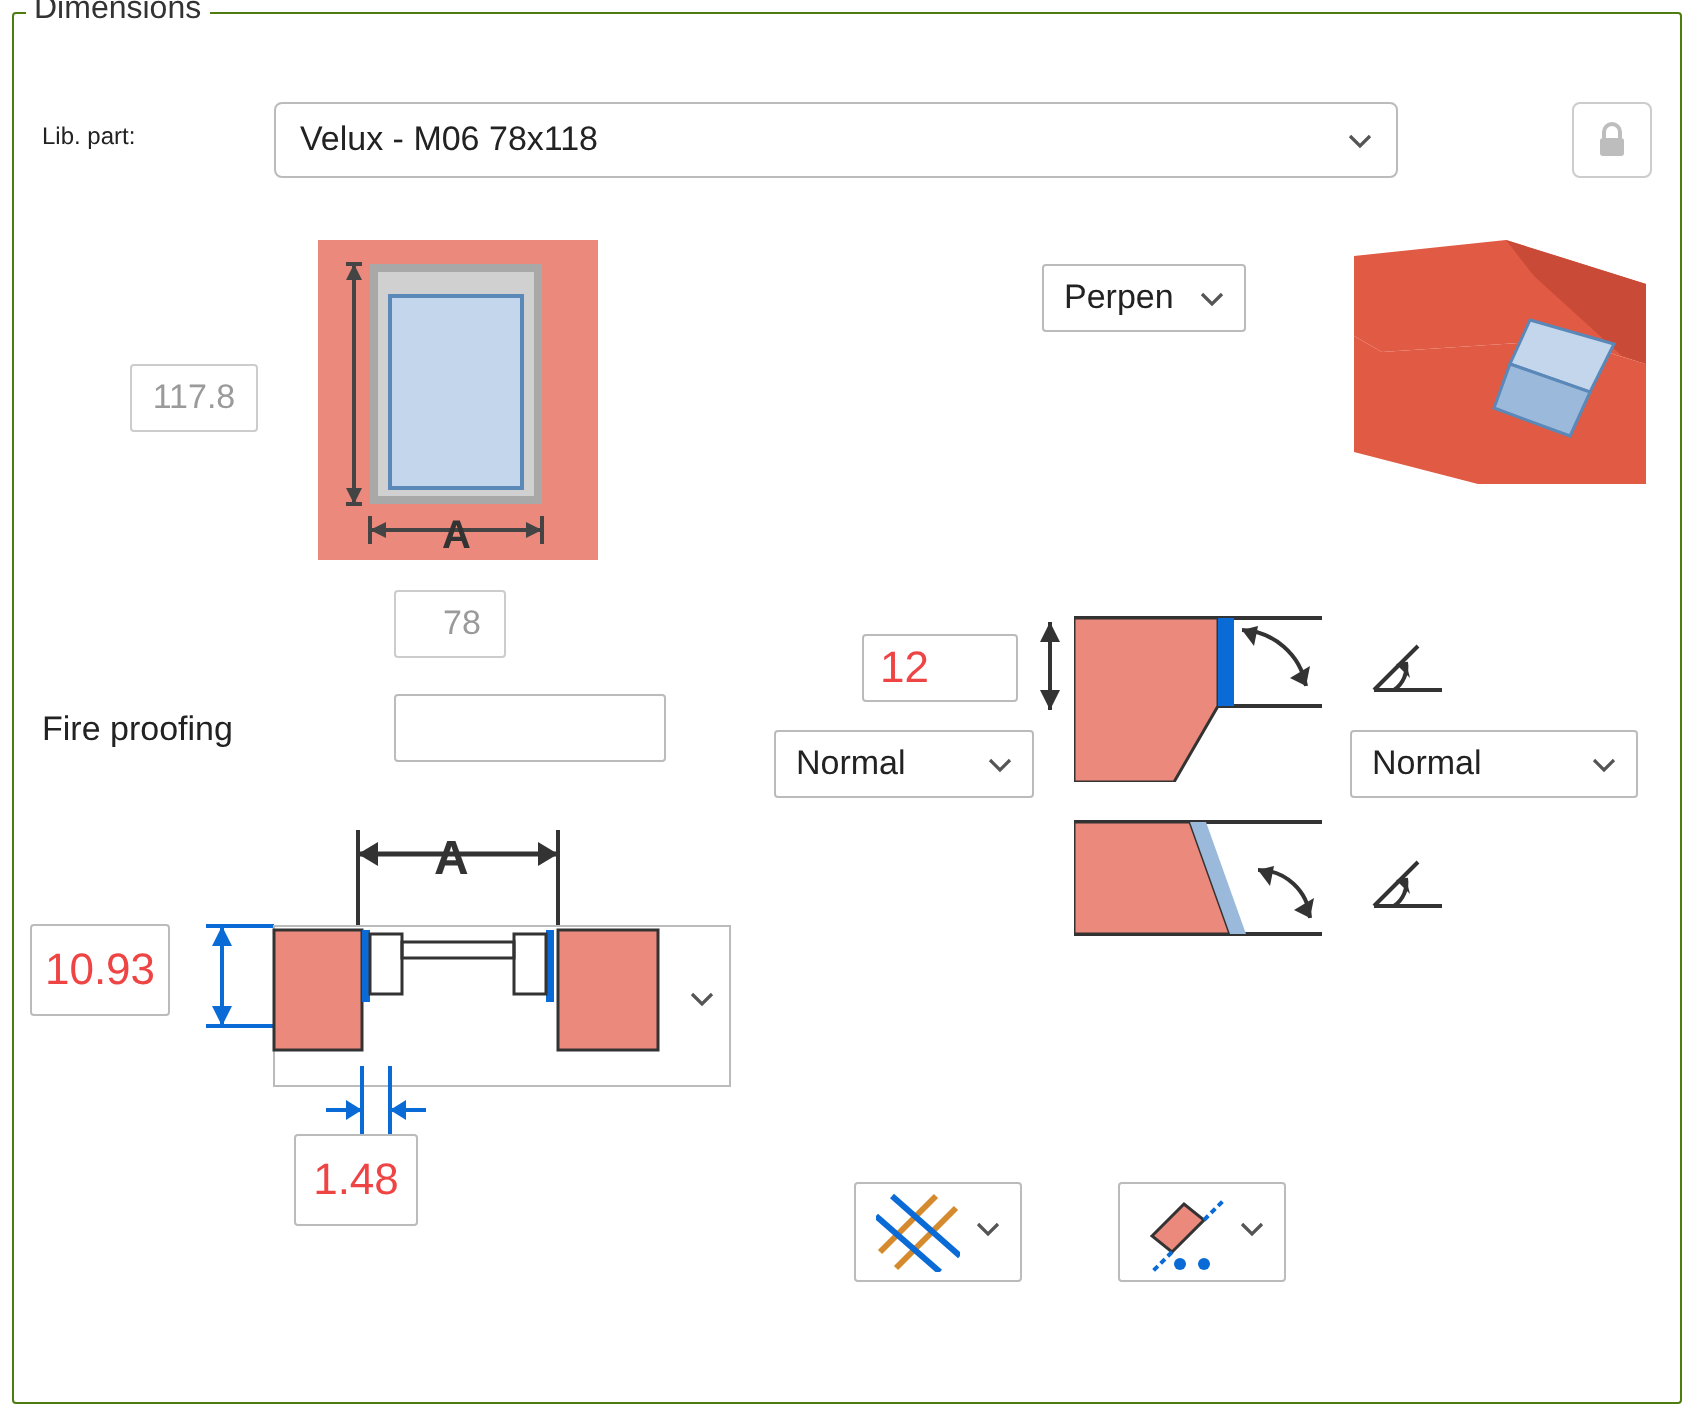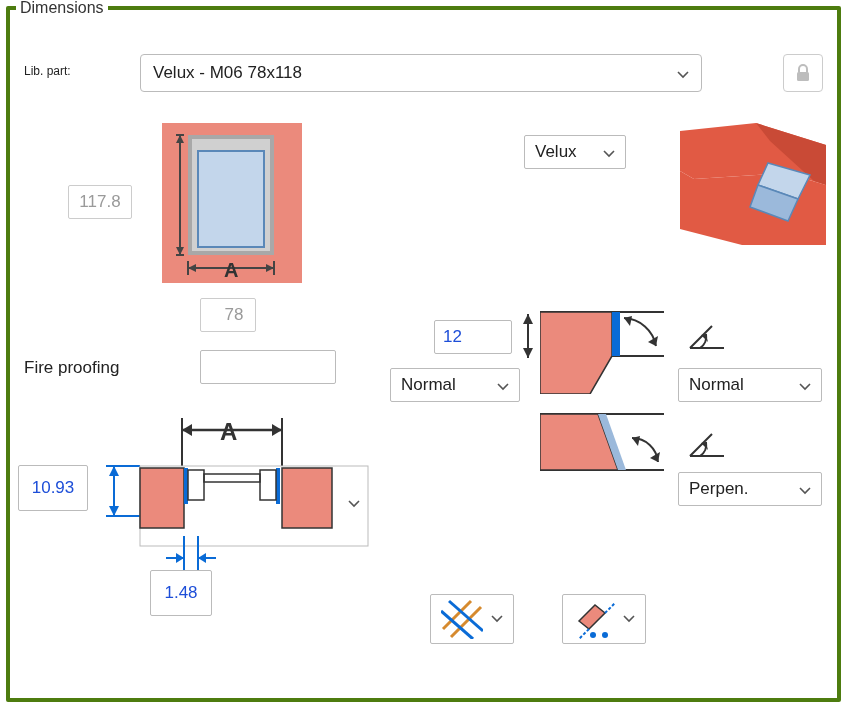--- a/index.html
+++ b/index.html
@@ -9,21 +9,21 @@
     font-size: 15px;
     color: #222;
     background: #fff;
     width: 847px;
     height: 708px;
     position: relative;
   }
   .group {
     position: absolute;
     left: 6px; top: 6px; right: 6px; bottom: 6px;
-    border: 4px solid #4d7c0f;
+    border: 1px solid #4d7c0f;
     border-radius: 2px;
   }
   .group-title {
     position: absolute;
     top: -11px;
     left: 6px;
     background: #fff;
     padding: 0 4px;
     font-size: 16px;
     color: #333;
@@ -68,22 +68,22 @@
     background: #fff;
     color: #9a9a9a;
     font-size: 17px;
     display:flex;align-items:center;justify-content:center;
     border-radius:2px;
   }
   .text-field {
     position: absolute;
     border: 1px solid #bbb;
     background: #fff;
-    color: #1d4ed8;
-    font-size: 17px;
+    color: #ef4444;
+    font-size: 22px;
     display:flex;align-items:center;
     padding: 0 8px;
     border-radius:2px;
   }
   .select {
     position: absolute;
     border: 1px solid #bbb;
     background: #fff;
     height: 34px;
     border-radius:2px;
@@ -216,21 +216,21 @@
 
   <div class="text-field" style="left:8px; top:455px; width:70px; height:46px; justify-content:center; padding:0;">
     <span>10.93</span>
   </div>
 
   <div class="text-field" style="left:140px; top:560px; width:62px; height:46px; justify-content:center; padding:8px;">
     <span>1.48</span>
   </div>
 
   <div class="select" style="left:514px; top:125px; width:102px;">
-    <div class="val">Velux</div>
+    <div class="val">Perpen</div>
     <div class="chev"><svg class="chev-svg" viewBox="0 0 12 12">
           <path d="M1 3 L6 8 L11 3" fill="none" stroke="#555" stroke-width="1.6"></path>
         </svg></div>
   </div>
 
   <div style="position:absolute; left:670px; top:113px; width:146px; height:122px;">
     <svg width="146" height="122" viewBox="0 0 146 122">
       <polygon points="0,8 76,0 146,22 146,62 106,50 14,56 0,48" fill="#e15a44"></polygon>
       <polygon points="76,0 146,22 146,62 134,58 90,18" fill="#c94a36"></polygon>
       <polygon points="14,56 106,50 146,62 146,122 62,122 0,106 0,48" fill="#e15a44"></polygon>
@@ -293,26 +293,20 @@
       <path d="M118 54 L110 50 L120 44 Z" fill="#333"></path>
     </svg>
   </div>
 
   <svg style="position:absolute; left:678px; top:420px;" width="38" height="30" viewBox="0 0 38 30">
     <path d="M2 26 L36 26 M2 26 L24 4" fill="none" stroke="#333" stroke-width="2"></path>
     <path d="M12 26 A14 14 0 0 0 18 12" fill="none" stroke="#333" stroke-width="2"></path>
     <path d="M18 12 L13 13 L20 20 Z" fill="#333"></path>
   </svg>
 
-  <div class="select" style="left:668px; top:462px; width:144px;">
-    <div class="val">Perpen.</div>
-    <div class="chev"><svg class="chev-svg" viewBox="0 0 12 12">
-          <path d="M1 3 L6 8 L11 3" fill="none" stroke="#555" stroke-width="1.6"></path>
-        </svg></div>
-  </div>
 
   <div class="mini-select" style="left:420px; top:584px; width:84px; height:50px;">
     <div class="graphic">
       <svg width="42" height="40" viewBox="0 0 42 40">
         <line x1="2" y1="30" x2="30" y2="2" stroke="#d68a2e" stroke-width="3"></line>
         <line x1="10" y1="38" x2="40" y2="8" stroke="#d68a2e" stroke-width="3"></line>
         <line x1="0" y1="12" x2="32" y2="40" stroke="#0a6bd6" stroke-width="3"></line>
         <line x1="8" y1="2" x2="42" y2="32" stroke="#0a6bd6" stroke-width="3"></line>
       </svg>
     </div>

